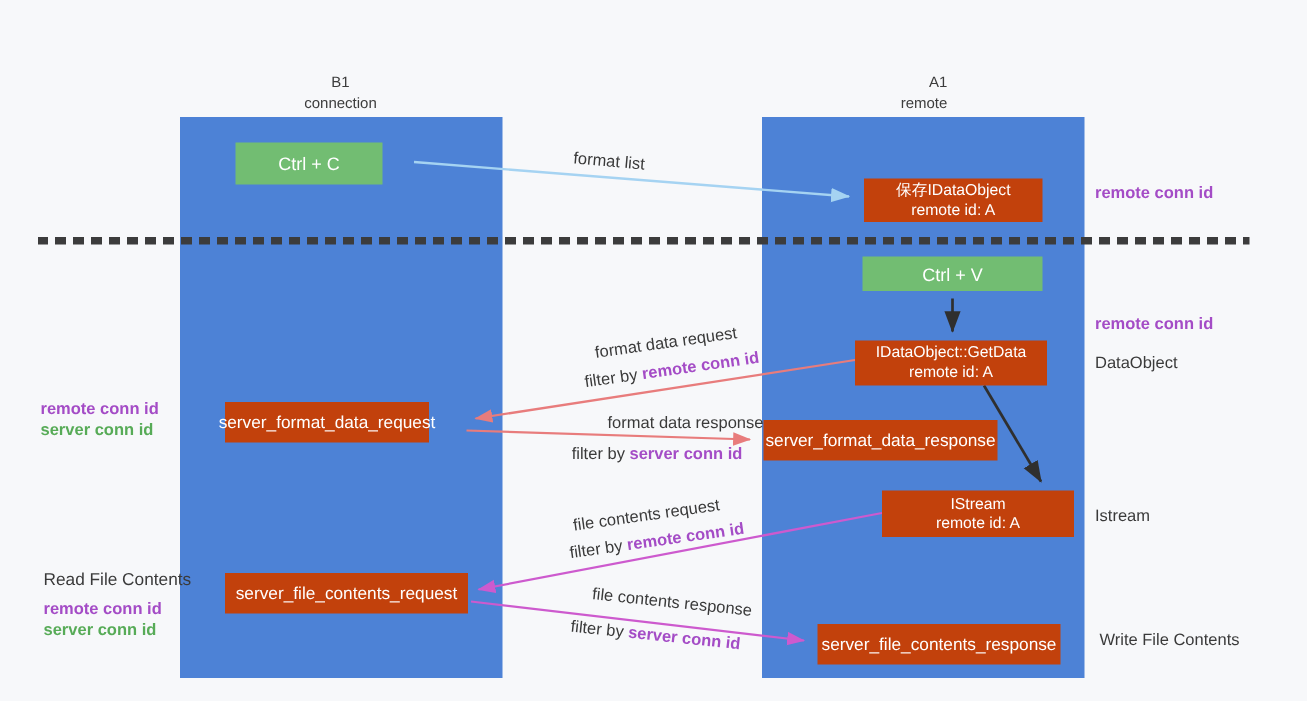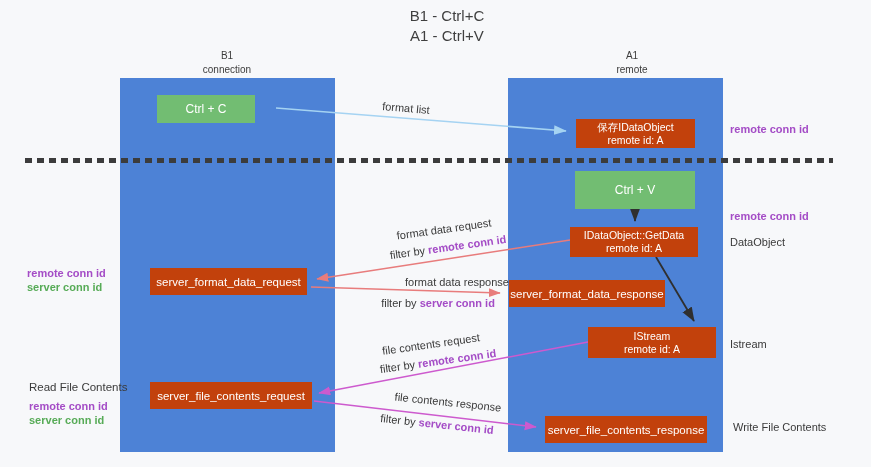--- a/index.html
+++ b/index.html
@@ -32,30 +32,26 @@
   .rotdn5{transform:translateX(-50%) rotate(5deg);}
   .rotdn6{transform:translateX(-50%) rotate(6deg);}
 
   svg.arrows{position:absolute;left:0;top:0;width:871px;height:467px;pointer-events:none;}
 </style>
 </head>
 <body>
 
 <div class="canvas">
 
-  <div class="title-wrap">
-    <div>B1 - Ctrl+C</div>
-    <div>A1 - Ctrl+V</div>
-  </div>
 
   <div class="col-head" style="left:227px;top:49px;">
     <div>B1</div>
     <div>connection</div>
   </div>
-  <div class="col-head" style="left:632px;top:49px;">
+  <div class="col-head" style="left:616px;top:49px;text-align:right;">
     <div>A1</div>
     <div>remote</div>
   </div>
 
   <div class="column" style="left:120px;"></div>
   <div class="column" style="left:508px;"></div>
 
   <div class="dashline"></div>
 
   <svg class="arrows">
@@ -84,30 +80,30 @@
 
   <div class="box green" style="left:157px;top:95px;width:98px;height:28px;">
     <span>Ctrl + C</span>
   </div>
 
   <div class="box orange twoline" style="left:576px;top:119px;width:119px;height:29px;">
     <span>保存IDataObject</span>
     <span>remote id: A</span>
   </div>
 
-  <div class="box green" style="left:575px;top:171px;width:120px;height:38px;">
+  <div class="box green" style="left:575px;top:171px;width:120px;height:23px;">
     <span>Ctrl + V</span>
   </div>
 
   <div class="box orange twoline" style="left:570px;top:227px;width:128px;height:30px;">
     <span>IDataObject::GetData</span>
     <span>remote id: A</span>
   </div>
 
-  <div class="box orange oneline" style="left:150px;top:268px;width:157px;height:27px;">
+  <div class="box orange oneline" style="left:150px;top:268px;width:136px;height:27px;">
     <span>server_format_data_request</span>
   </div>
 
   <div class="box orange oneline" style="left:509px;top:280px;width:156px;height:27px;">
     <span>server_format_data_response</span>
   </div>
 
   <div class="box orange twoline" style="left:588px;top:327px;width:128px;height:31px;">
     <span>IStream</span>
     <span>remote id: A</span>

